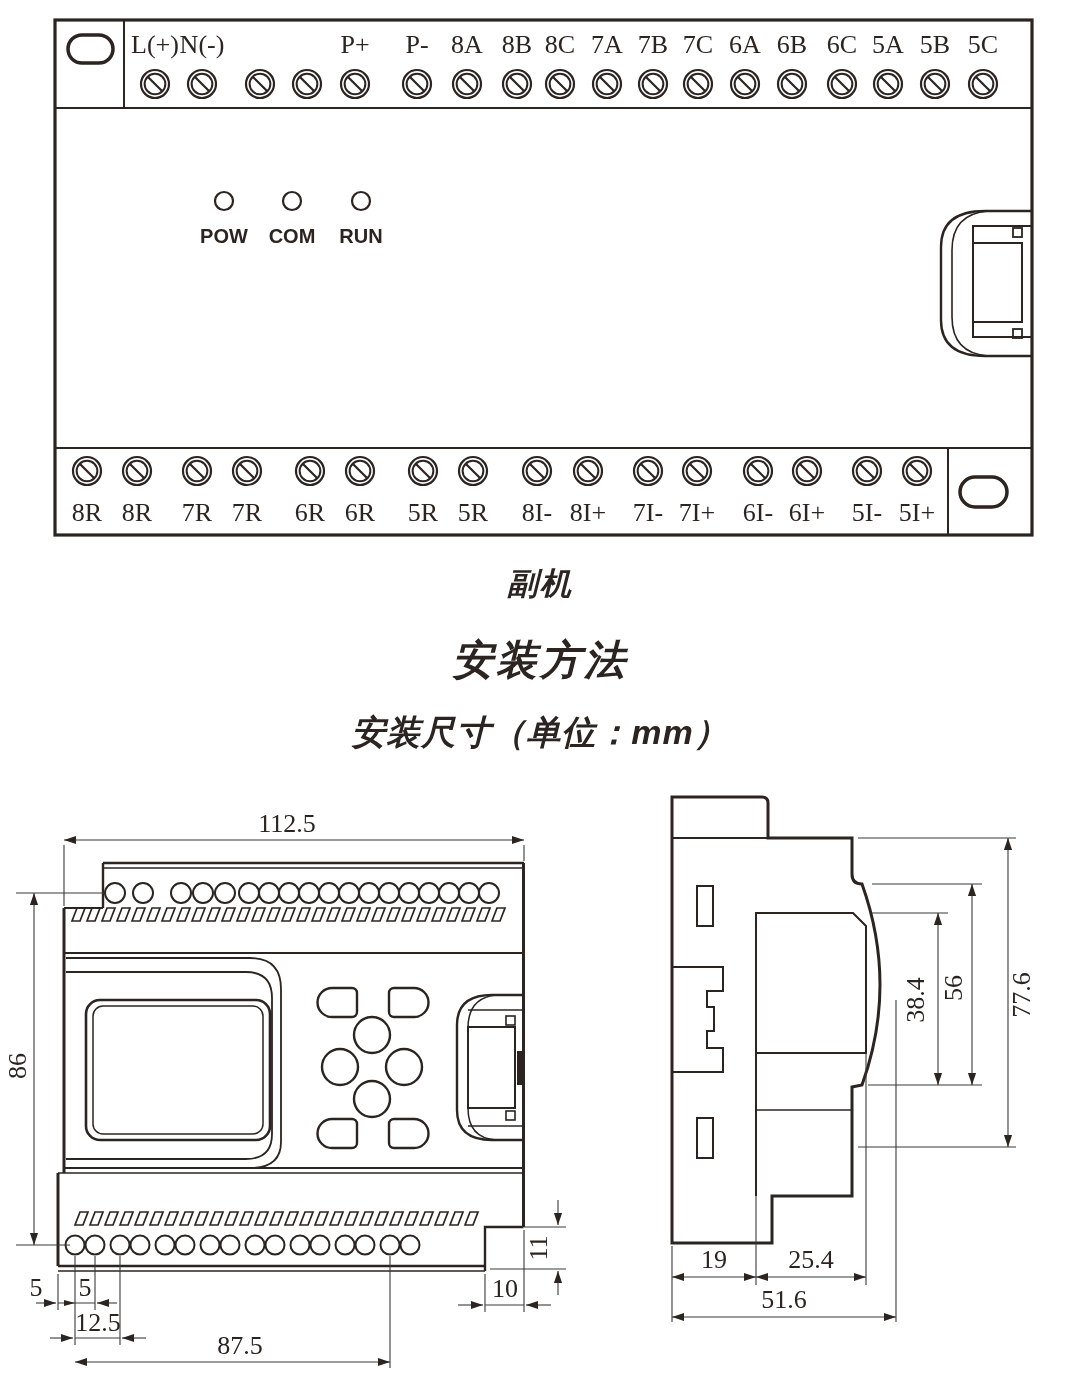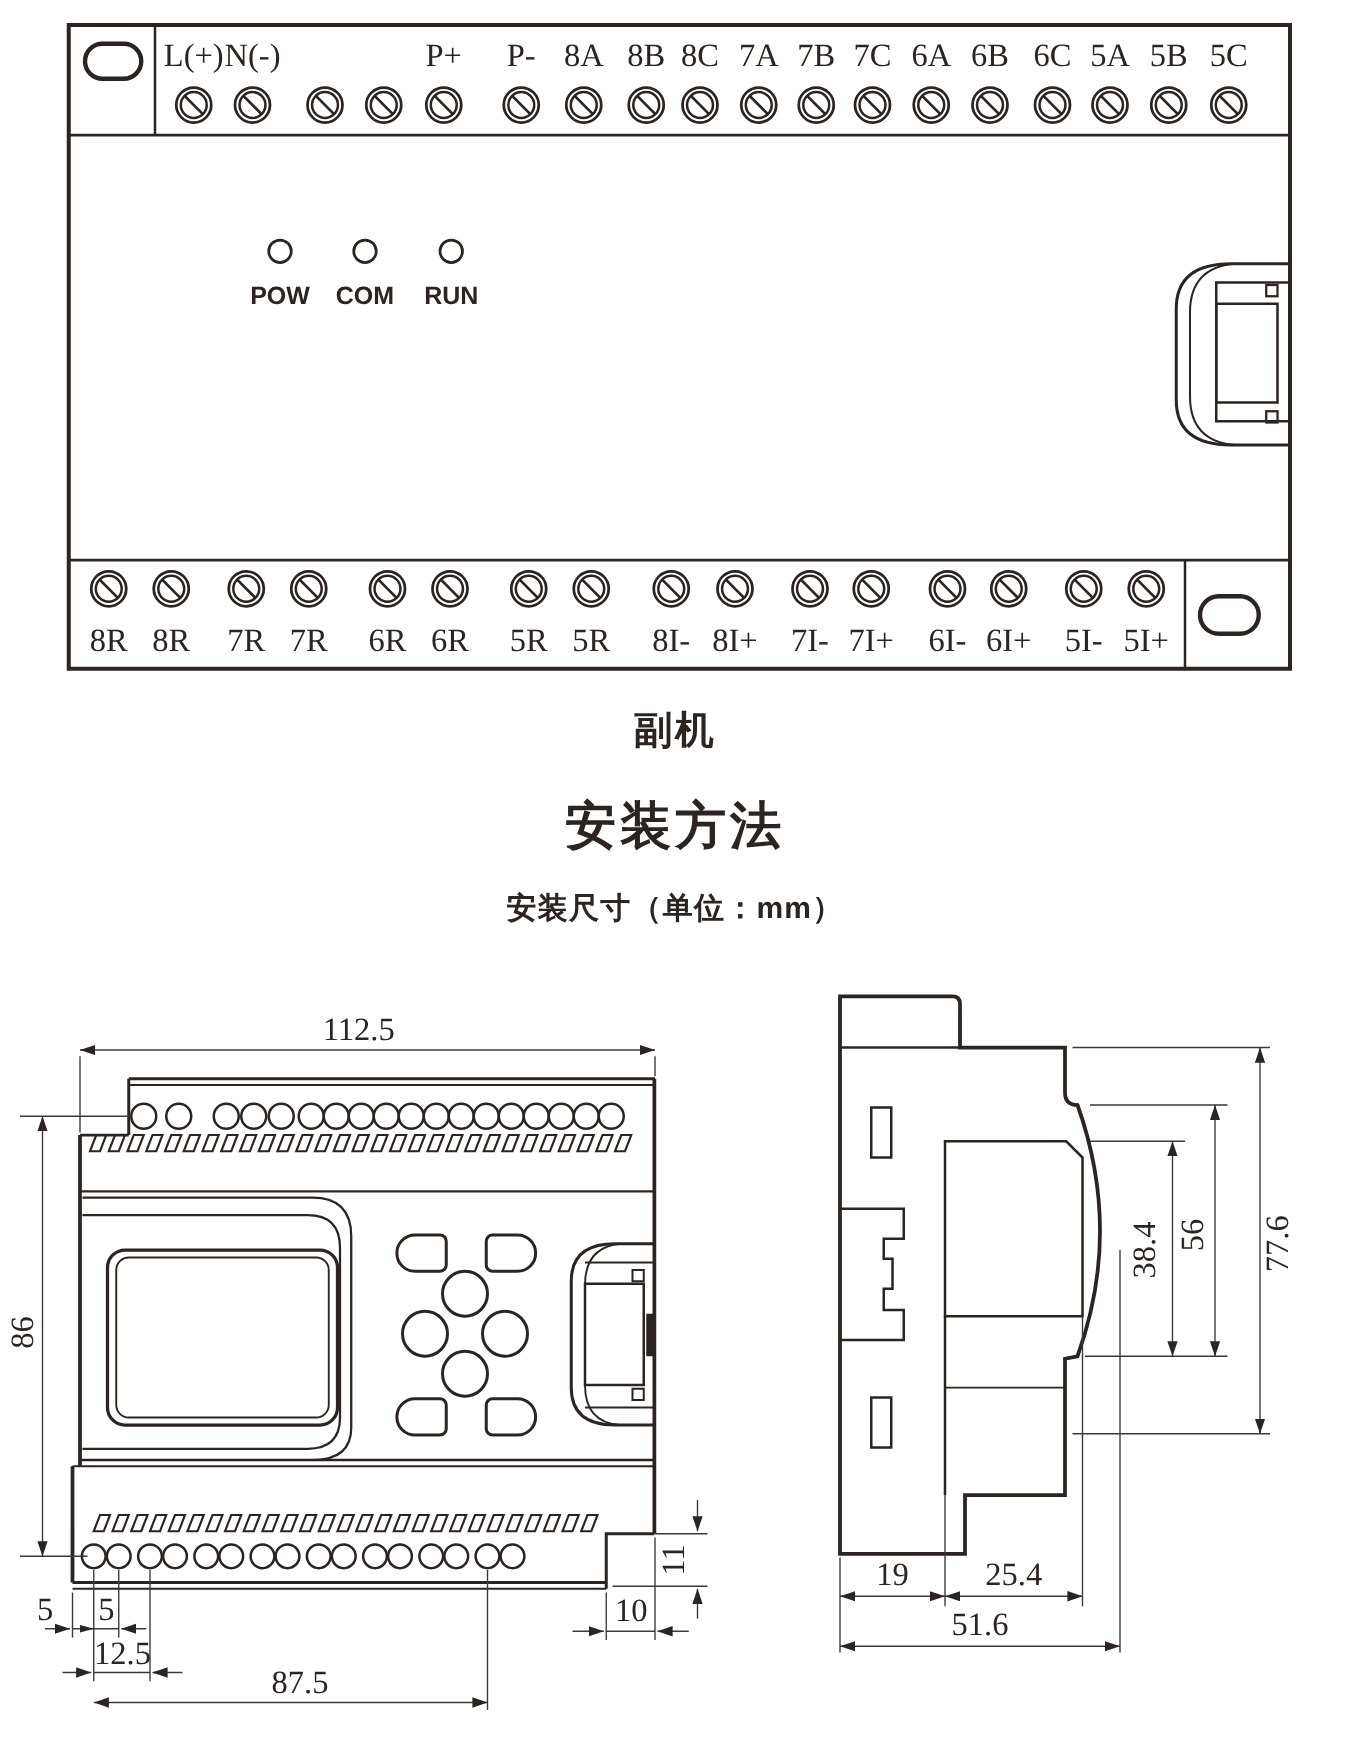--- a/index.html
+++ b/index.html
@@ -5,24 +5,24 @@
   html,body{margin:0;padding:0;background:#ffffff;}
   body{width:1080px;height:1399px;position:relative;overflow:hidden;
        font-family:"Liberation Sans",sans-serif;color:#2b2420;}
   .abs{position:absolute;}
   svg{display:block;}
   svg text{fill:#2b2420;}
   .dimtxt{font-family:"Liberation Serif",serif;font-size:26px;}
   .termtxt{font-family:"Liberation Serif",serif;font-size:26px;}
   .ledtxt{font-family:"Liberation Sans",sans-serif;font-size:20px;font-weight:bold;}
   .caption{position:absolute;left:0;width:1080px;text-align:center;
-           font-weight:bold;}
+           font-weight:bold;font-style:italic;}
   #cap-machine{top:563px;font-family:"Liberation Serif",serif;font-size:31px;letter-spacing:2px;}
   #cap-title{top:633px;font-size:41px;letter-spacing:3px;}
-  #cap-subtitle{top:710px;font-size:24px;letter-spacing:1px;}
+  #cap-subtitle{top:710px;font-size:34px;letter-spacing:1px;}
 </style>
 </head>
 <body>
 
 <svg id="panel-svg" class="abs" style="left:50px;top:15px" width="990" height="525" viewBox="50 15 990 525">
   <g fill="none" stroke="#2b2420">
     <rect x="55" y="20" width="977" height="515" stroke-width="3.2"></rect>
     <line x1="55" y1="108" x2="1032" y2="108" stroke-width="2.2"></line>
     <line x1="55" y1="448" x2="1032" y2="448" stroke-width="2.2"></line>
     <line x1="124" y1="20" x2="124" y2="108" stroke-width="2"></line>

